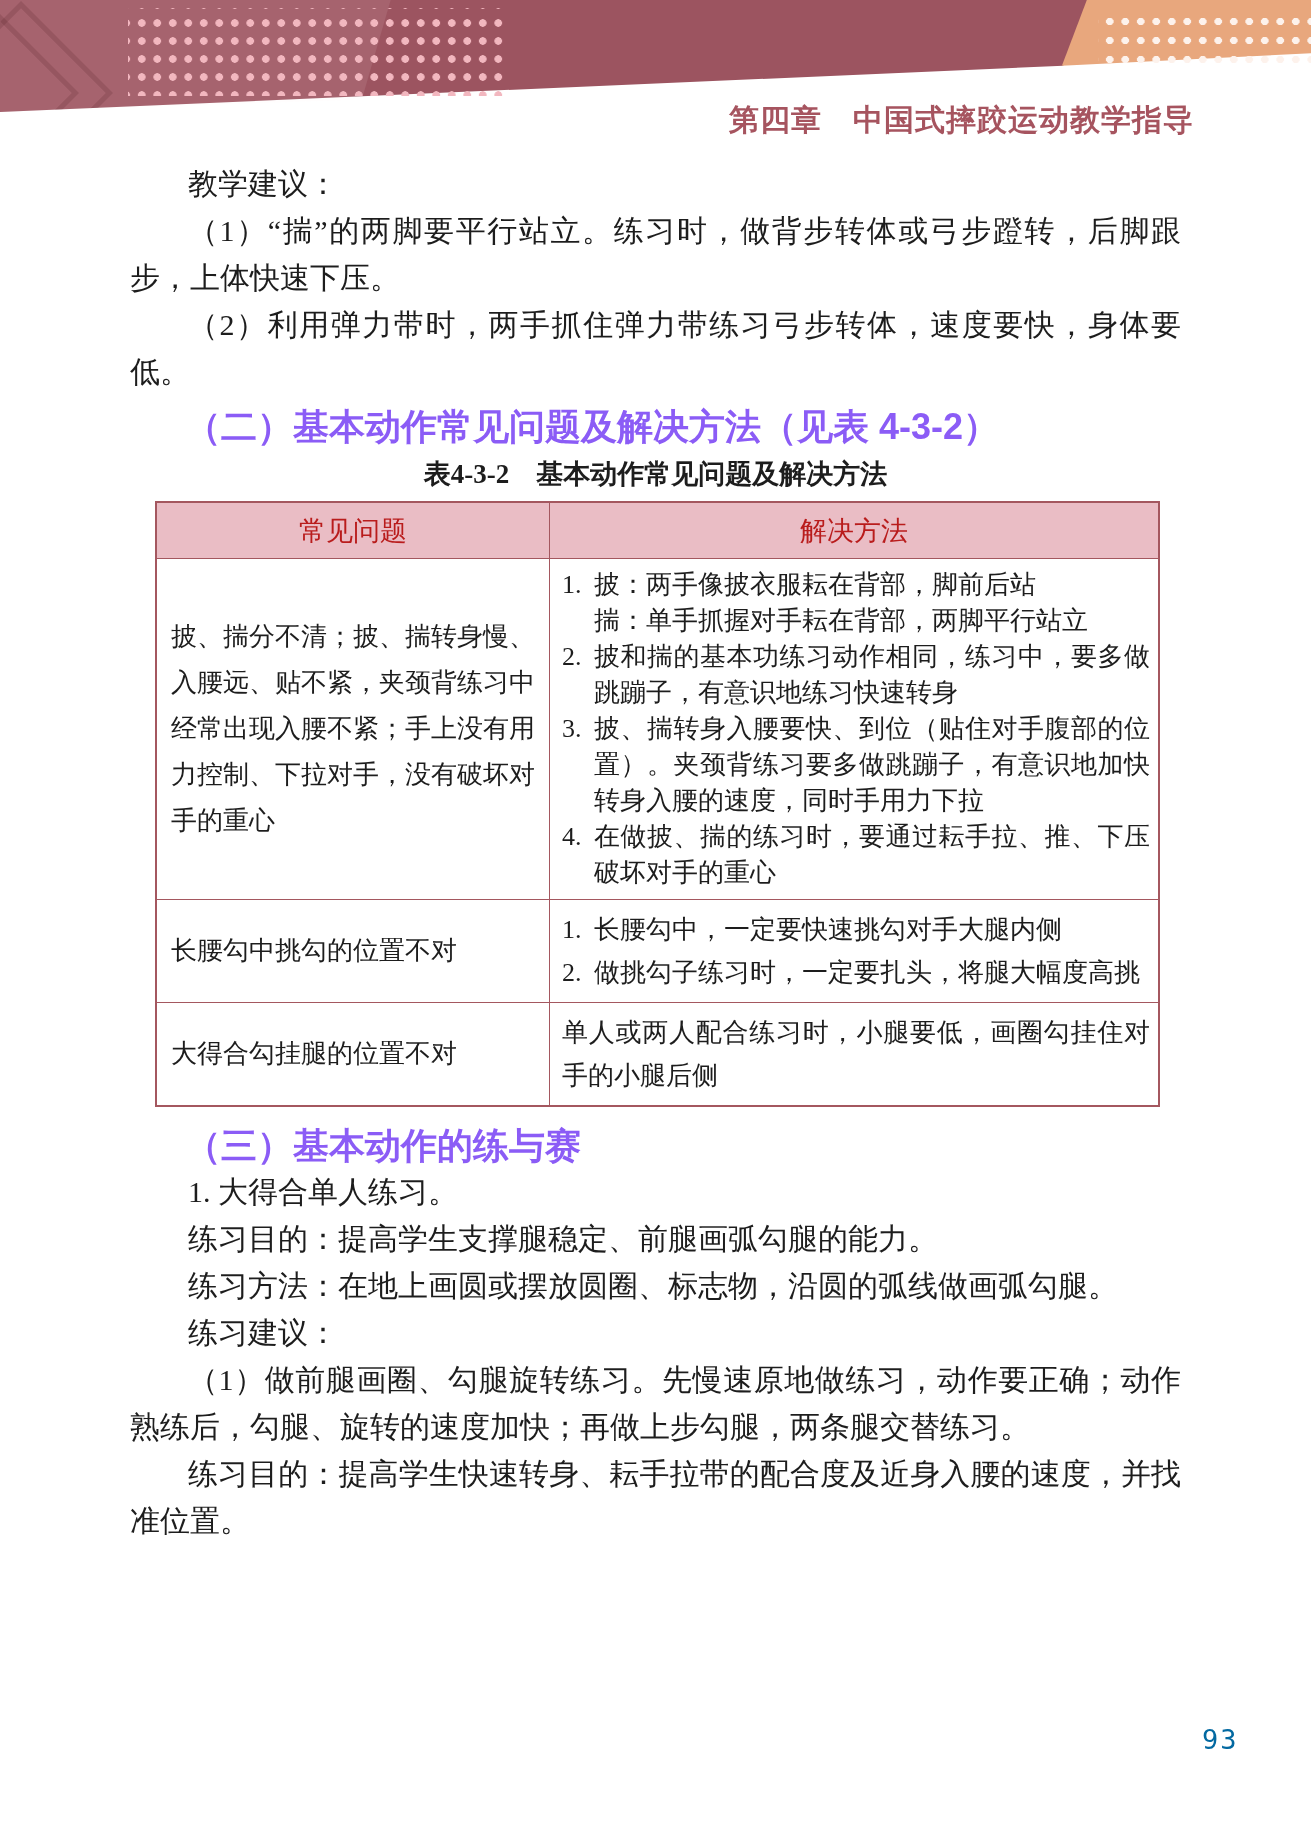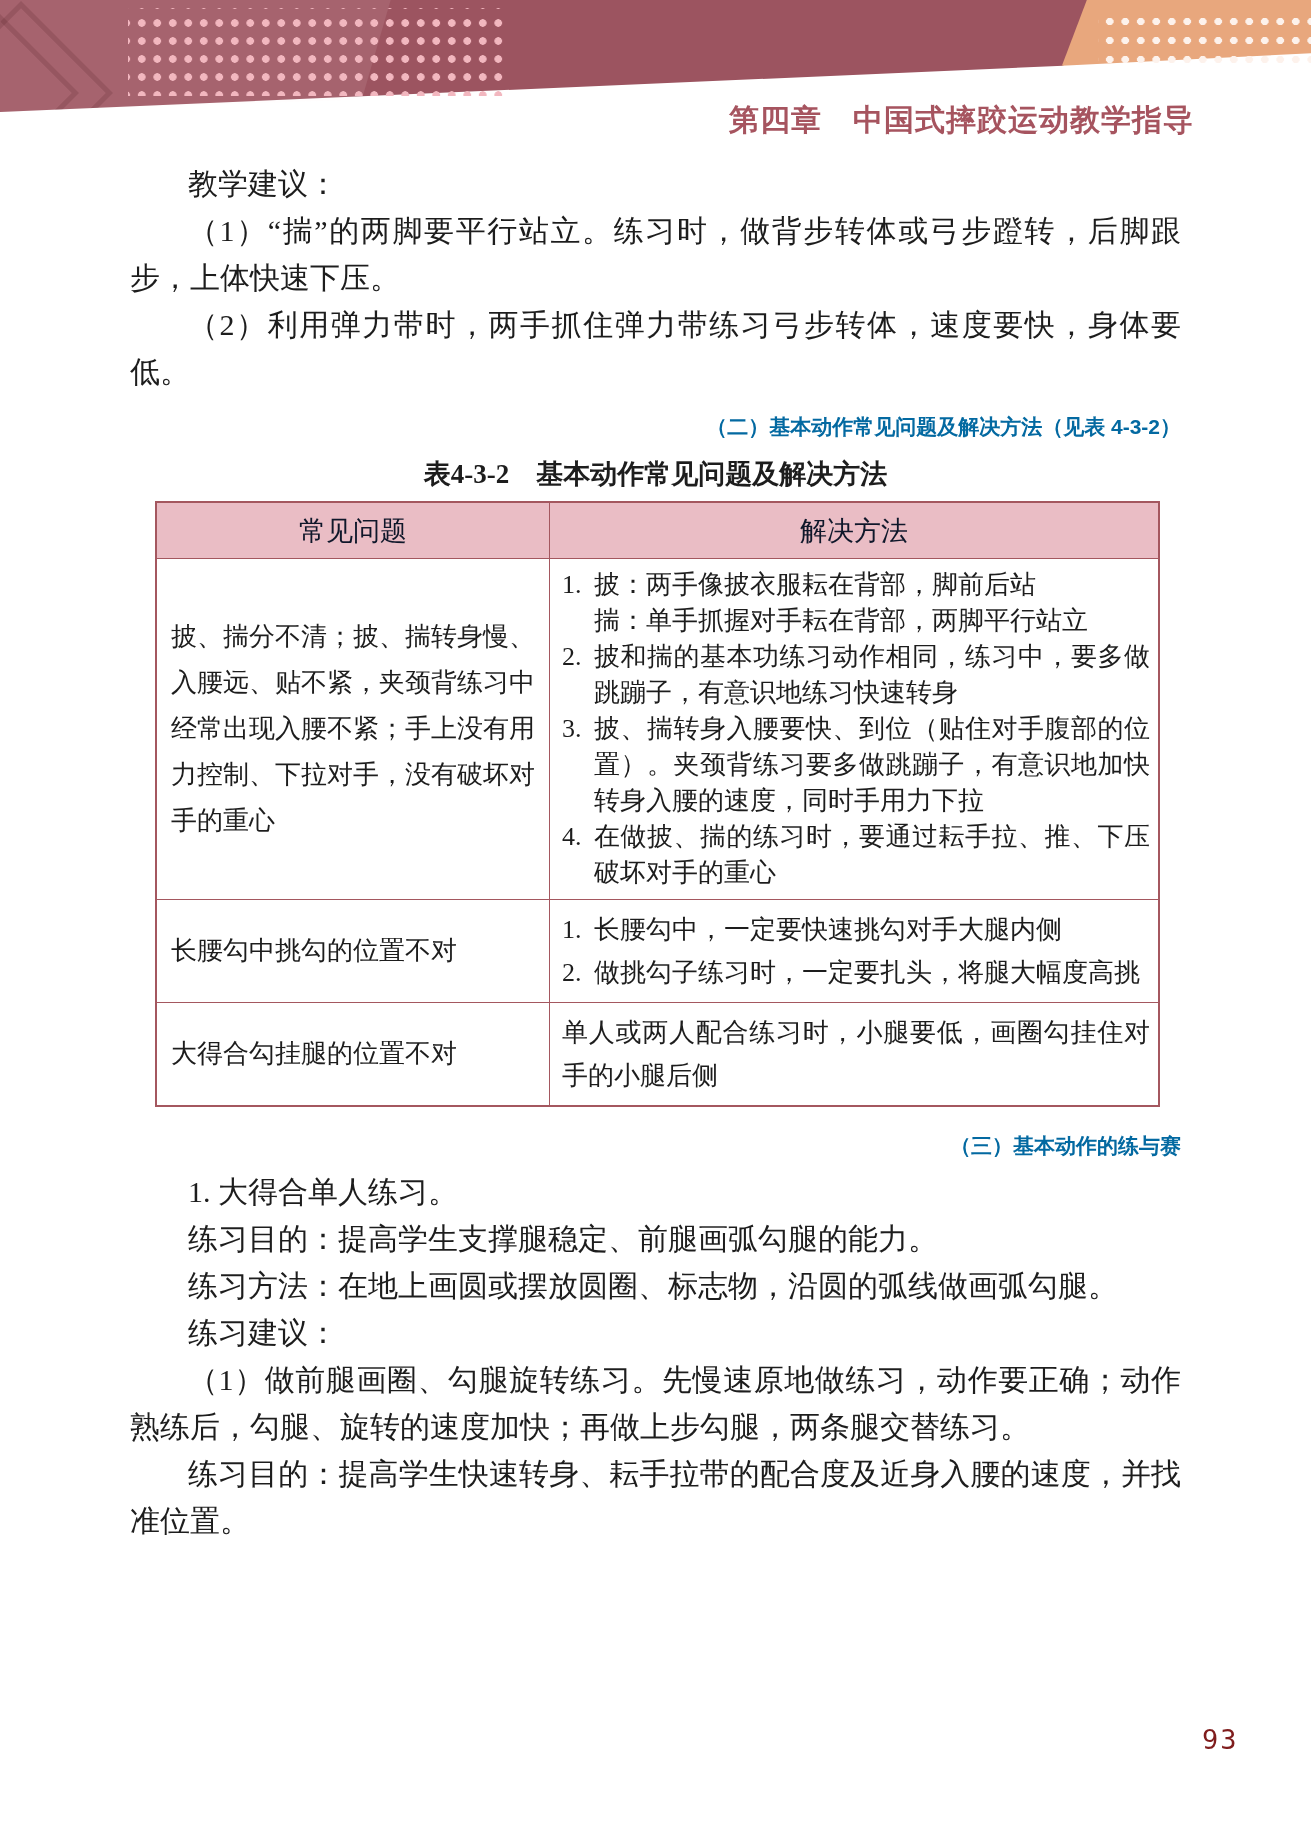--- a/index.html
+++ b/index.html
@@ -50,59 +50,59 @@
   }
 
   
   .content { position:absolute; left:130px; top:160px; width:1051px; }
   .body-p {
     margin:0; font-size:30px; line-height:47px;
     text-align:justify; text-indent:58px;
   }
   .sec-heading {
     margin:10px 0 0 0; font-family:"Liberation Sans", sans-serif;
-    font-size:21px; font-weight:bold; color:#0369a1;
-    line-height:44px; text-indent:55px;text-align:right;
+    font-size:36px; font-weight:bold; color:#8b5cf6;
+    line-height:44px; text-indent:55px;
   }
   .sec3 { margin-top:17px; }
   .table-caption {
     margin-top:4px; text-align:center; font-size:27px;
     font-weight:bold; line-height:42px;
   }
 
   
   .problems-table {
     border-collapse:collapse; table-layout:fixed;
     margin:6px 0 0 25px; width:1005px;
     border:2px solid #a4575f;
   }
   .problems-table th, .problems-table td { border:1px solid #a4575f; }
   .problems-table th {
     background:#eabdc5; height:53px; font-size:27px;
-    font-weight:normal; text-align:center; color:#0f172a;
+    font-weight:normal; text-align:center; color:#b91c1c;
   }
   .col-problem { width:390px; }
   .problems-table td { font-size:26px; vertical-align:middle; }
   .problem-cell { padding:6px 14px; text-align:justify; line-height:46px; }
   .problem-center { text-align:left; }
   .solution-cell { padding:8px 8px 8px 12px; }
   .sol-item { position:relative; padding-left:32px; text-align:justify; }
   .row1 .sol-item { line-height:36px; }
   .row2 .sol-item, .row3 .sol-item { line-height:43px; }
   .sol-item .num { position:absolute; left:0; top:0; }
   .sol-item.flush { padding-left:0; }
   .row1 { height:330px; }
   .row2 { height:90px;padding-left:48px; }
   .row3 { height:90px; }
 
   
   .page-number {
     position:absolute; left:1202px; top:1724px;
     font-family:"DejaVu Sans Mono", monospace; font-size:27px;
-    color:#7f1d1d; letter-spacing:2px;
+    color:#0369a1; letter-spacing:2px;
   }
 </style>
 </head>
 <body>
 
 <div class="page">
 
   <div class="hdr">
     <div class="band-dark"></div>
     <div class="band-light"></div>

